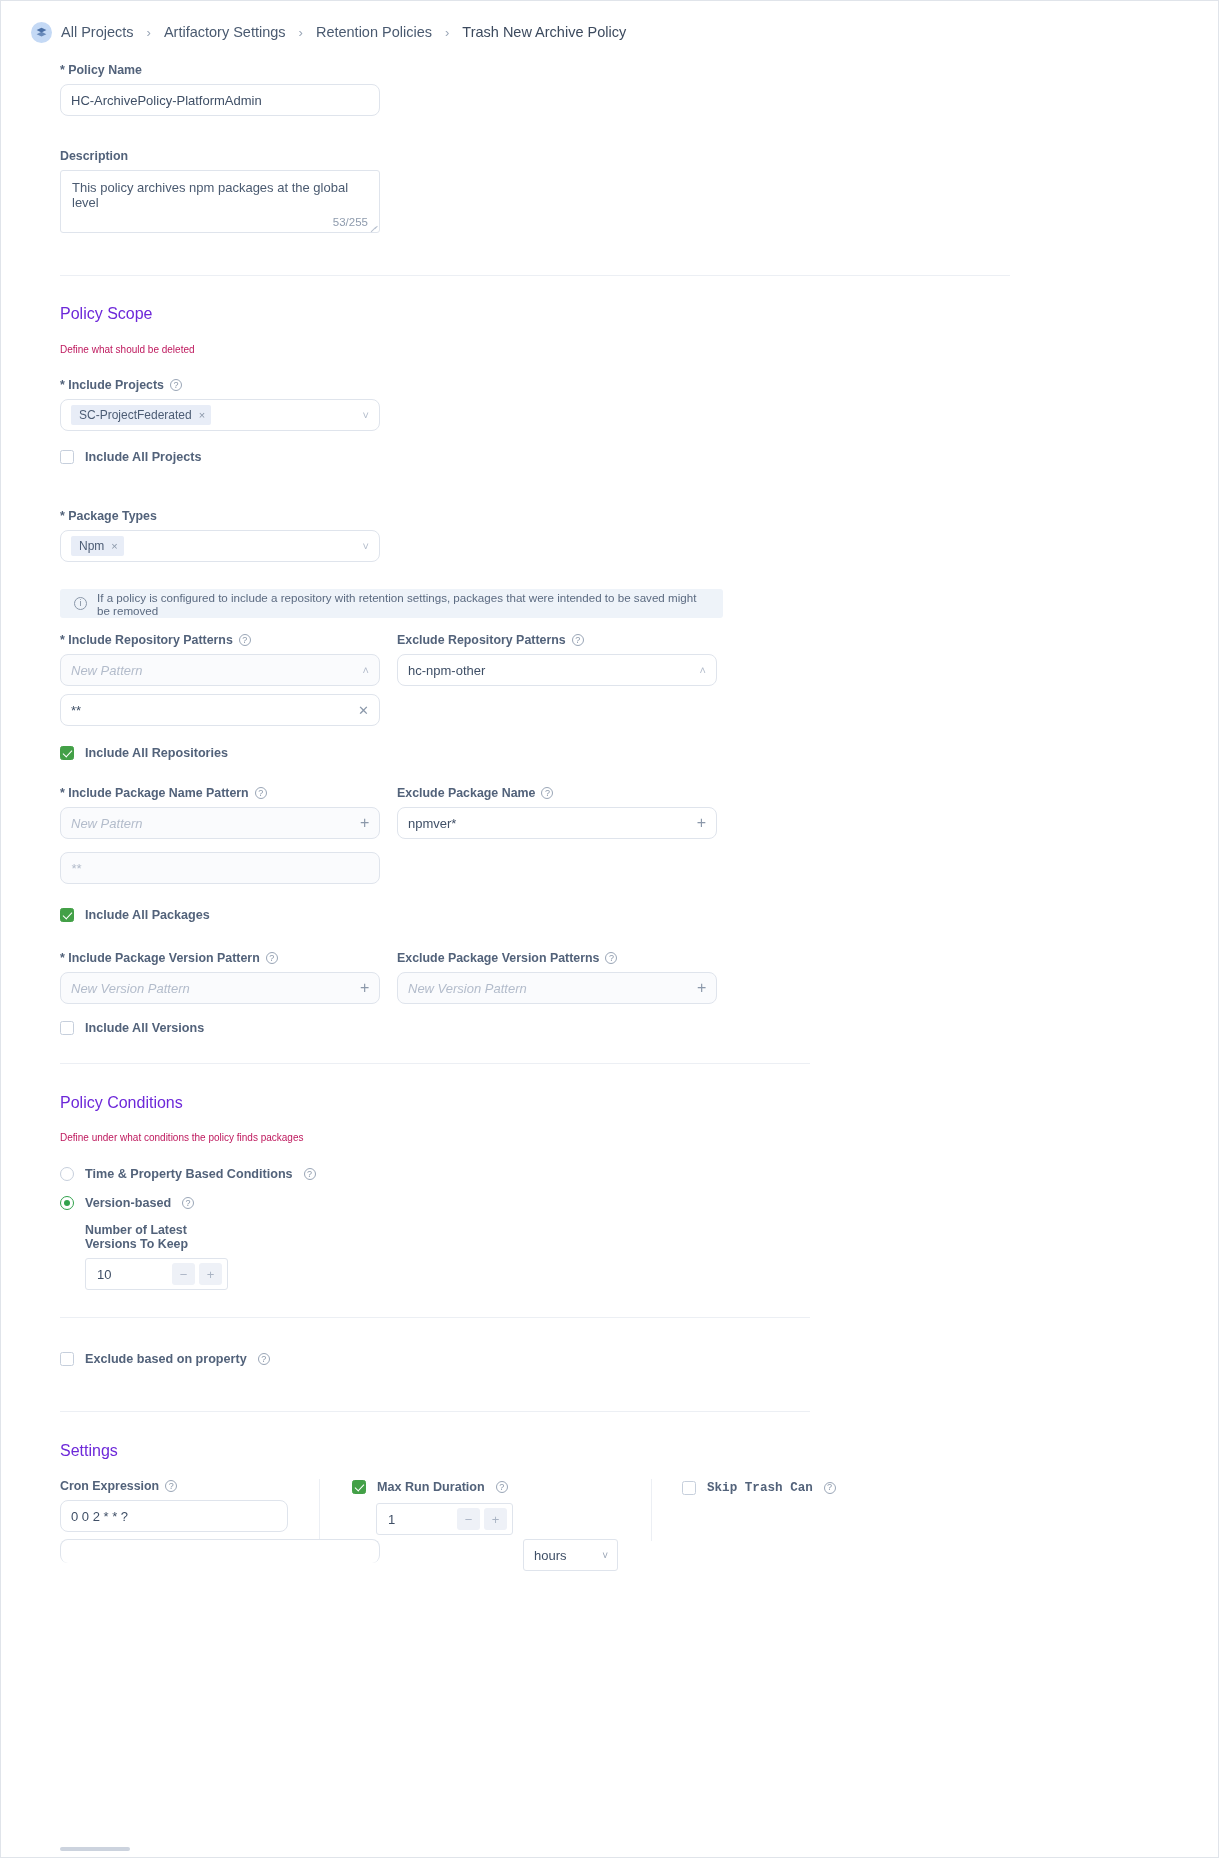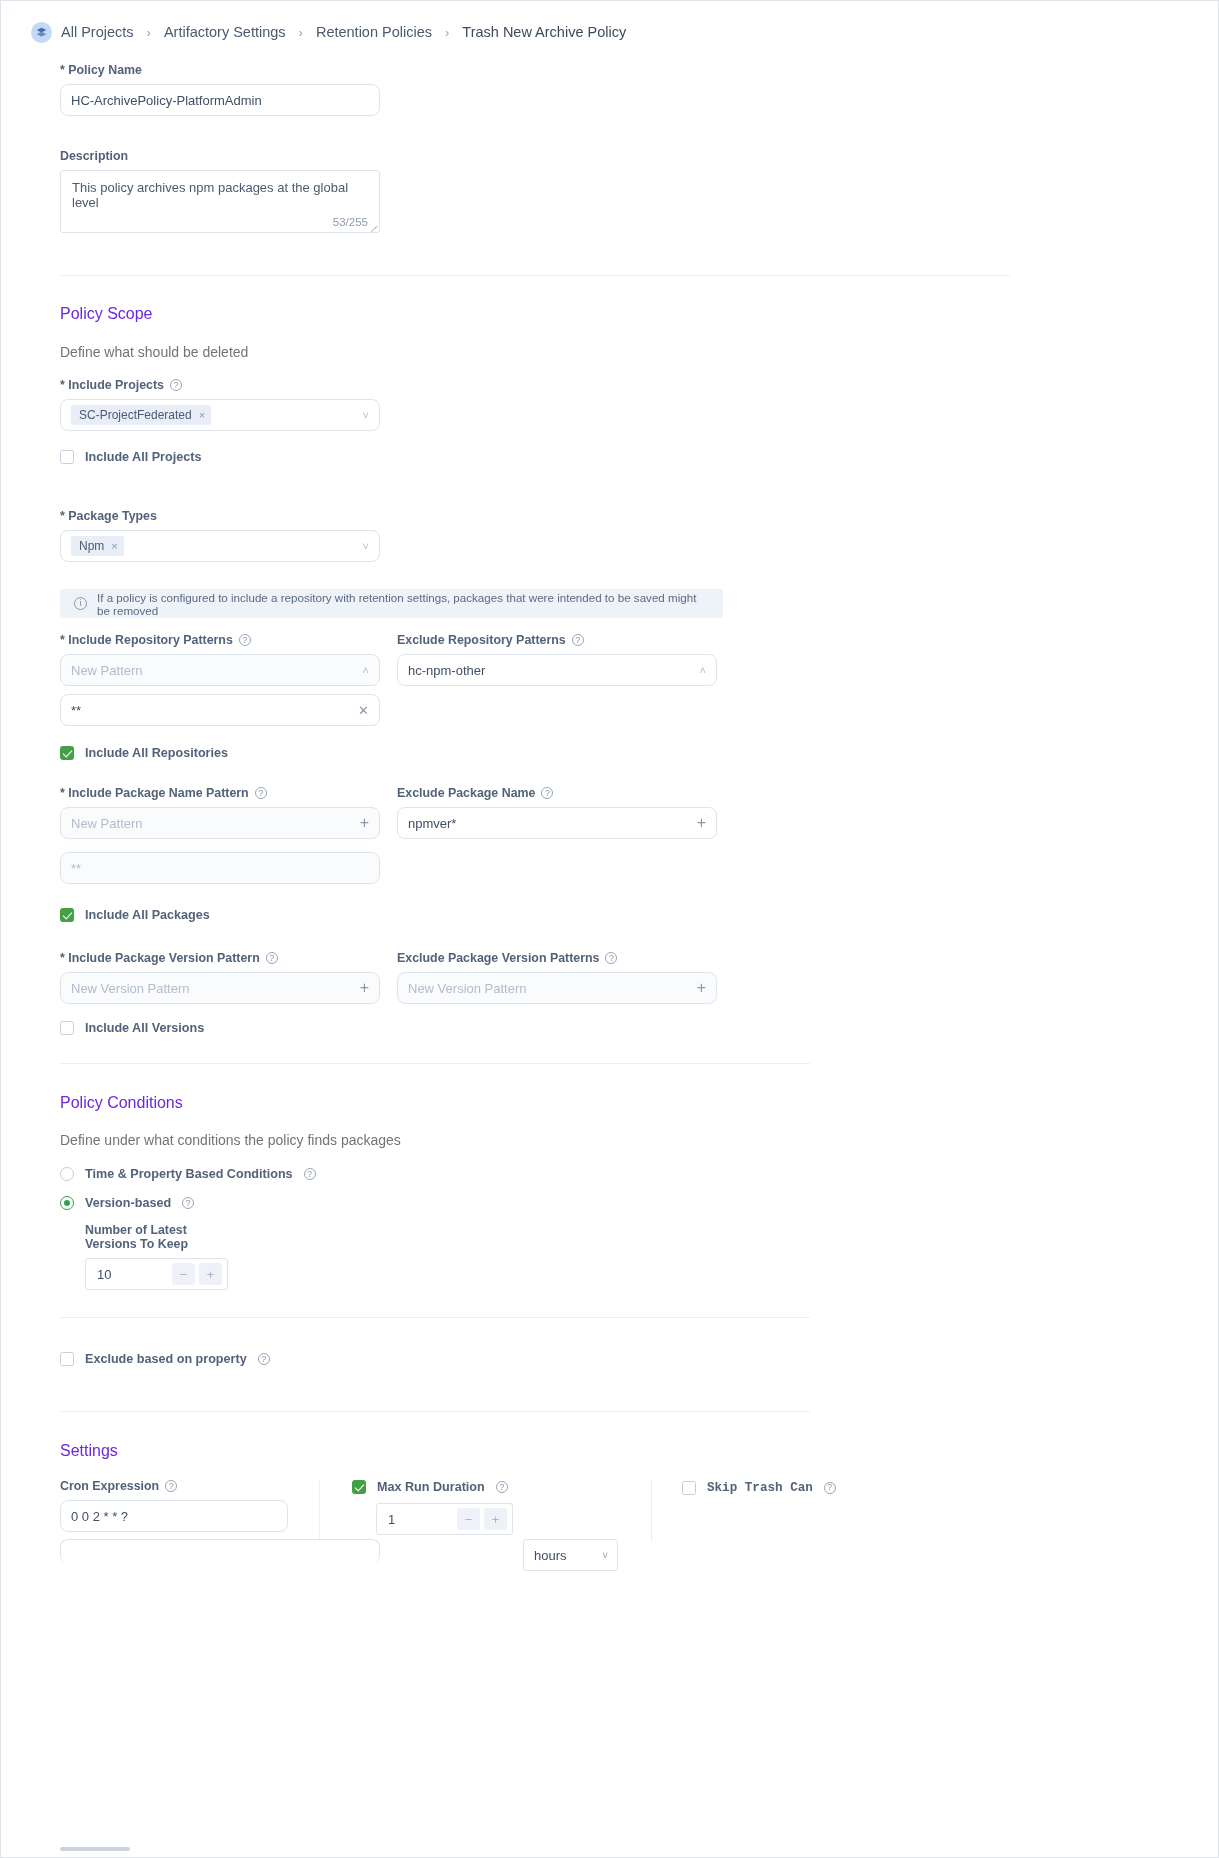--- a/index.html
+++ b/index.html
@@ -64,21 +64,21 @@
   .input-box {
     border: 1px solid #dfe4ec;
     border-radius: 8px;
     background: #fff;
     height: 32px;
     display: flex; align-items: center;
     padding: 0 10px;
     font-size: 13px;
     color: #3f4f66;
   }
-  .input-box.placeholder { color: #b3bccb; background: #fafbfd; }
+  .input-box.placeholder { color: #b3bccb; background: #fafbfd; font-style: italic; }
   .input-box.readonly { background: #fafbfd; }
 
   .row-abs { position: absolute; }
 
   
   .chip {
     background: #e8edf7;
     border-radius: 2px;
     font-size: 12px;
     color: #4c5c74;
@@ -138,22 +138,22 @@
     border-radius: 50%;
     background: #31a24c;
   }
 
   .section-title {
     font-size: 16px;
     color: #6d28d9;
     font-weight: normal;
   }
   .section-sub {
-    font-size: 14px;
-    color: #737373;
+    font-size: 10px;
+    color: #be185d;
   }
   .divider {
     height: 1px;
     background: #eceff4;
   }
 
   .info-banner {
     background: #eef3f9;
     border-radius: 3px;
     display: flex; align-items: center; gap: 10px;

